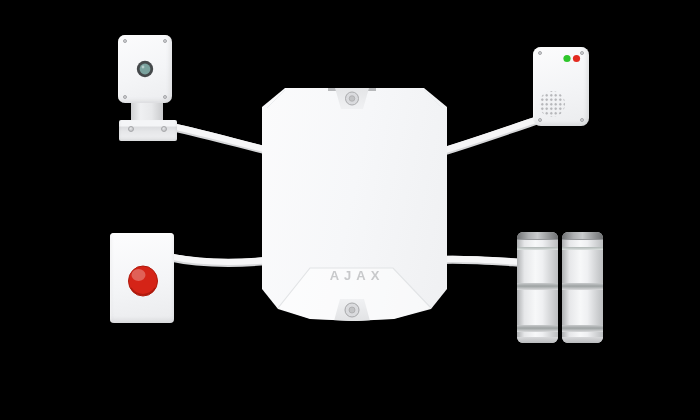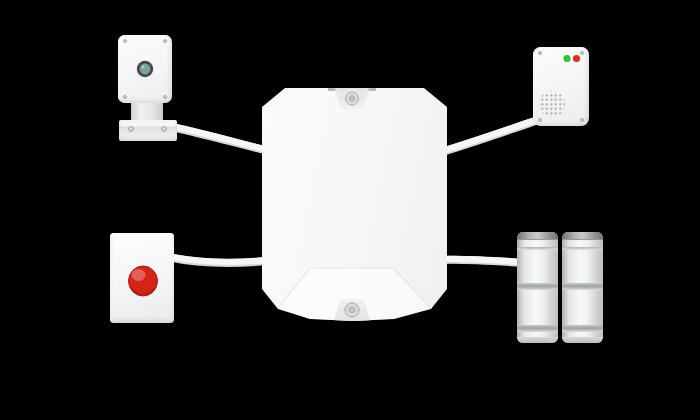--- a/index.html
+++ b/index.html
@@ -105,20 +105,21 @@
           <circle cx="90" cy="10.5" r="6.5" fill="#dadbde" stroke="#aaabad"></circle>
           <circle cx="90" cy="10.5" r="2.8" fill="#c2c3c5" stroke="#a2a3a5" stroke-width=".6"></circle>
         </g>
 
         <polygon points="78,211 102,211 108,233 72,233" fill="url(#tabg2)"></polygon>
         <g>
           <circle cx="90" cy="222" r="7" fill="#dadbde" stroke="#a6a7a9"></circle>
           <circle cx="90" cy="222" r="3" fill="#c2c3c5" stroke="#a2a3a5" stroke-width=".6"></circle>
         </g>
       </svg>
+      <div class="hub-logo">AJAX</div>
     </div>
   </div>
 
   <div class="dev">
     <div class="tl-neck"></div>
     <div class="tl-base">
       <span class="screw s5" style="left:9px;top:6px;"></span>
       <span class="screw s5" style="left:42px;top:6px;"></span>
     </div>
     <div class="tl-head">

